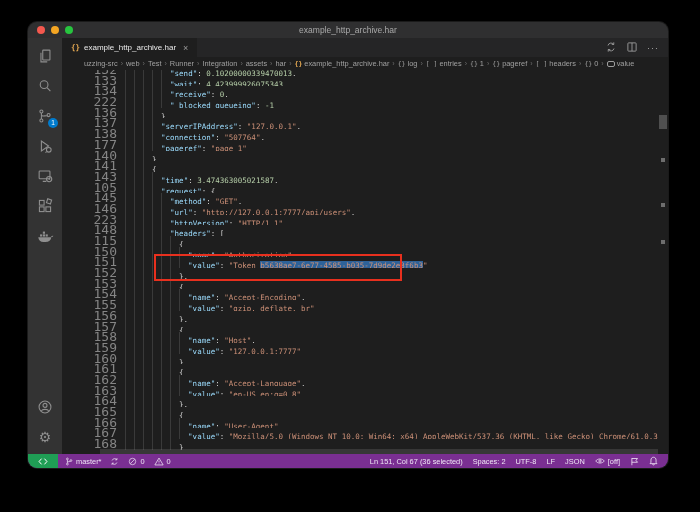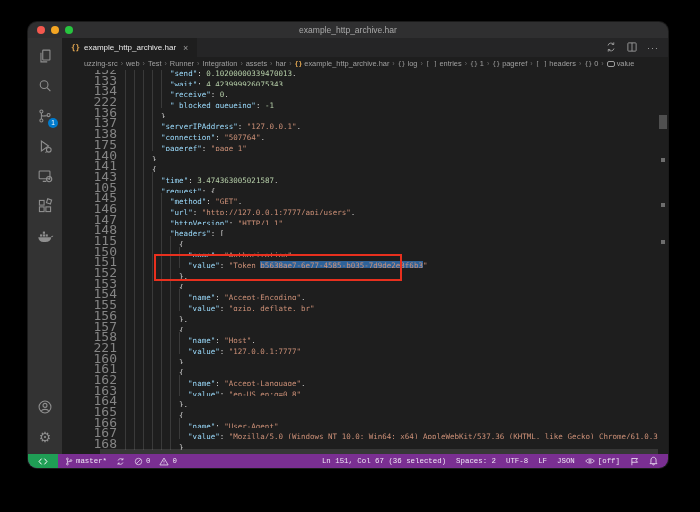--- a/index.html
+++ b/index.html
@@ -70,21 +70,21 @@
   .annotation-box { position:absolute; left:92px; top:184px; width:248px; height:27px;
                     border:2px solid var(--annotation,#e8301e); }
 
   .vscroll { position:absolute; top:0; right:0; width:10px; bottom:0; }
   .vthumb { position:absolute; top:45px; left:1px; width:8px; height:14px; background:rgba(140,140,140,.45); }
   .vmark { position:absolute; left:3px; width:4px; height:4px; background:#6e6e6e; }
   .hscroll { position:absolute; left:38px; right:10px; bottom:0; height:5px; background:rgba(121,121,121,.28); }
 
   
   .statusbar { height:14px; flex:none; background:var(--status-bg,#7a2f92); display:flex; align-items:center;
-               font-size:7.4px; color:#f0e6f6;font-family:Liberation Mono, monospace; }
+               font-size:7.4px; color:#f0e6f6; }
   .remote { width:30px; height:100%; flex:none; background:var(--remote-bg,#1f9e55); display:flex;
             align-items:center; justify-content:center; }
   .remote svg { stroke:#fff; fill:none; stroke-width:1.4; }
   .sb-left { display:flex; align-items:center; gap:9px; padding-left:7px; }
   .sb-right { margin-left:auto; display:flex; align-items:center; gap:10px; padding-right:10px; }
   .sb-item { display:flex; align-items:center; gap:3px; }
   .sb-item svg { stroke:#f0e6f6; fill:none; stroke-width:1.1; }
 </style>
 </head>
 <body>
@@ -268,40 +268,40 @@
 
       <div class="editor-wrap">
         <div class="code-lines">
             <div class="line"><span class="ln">132</span><span class="lc"><span class="ig"></span><span class="ig"></span><span class="ig"></span><span class="ig"></span><span class="ig"></span><span class="tk-k">"send"</span><span class="tk-p">: </span><span class="tk-d">0.10200000339470013</span><span class="tk-p">,</span></span></div>
             <div class="line"><span class="ln">133</span><span class="lc"><span class="ig"></span><span class="ig"></span><span class="ig"></span><span class="ig"></span><span class="ig"></span><span class="tk-k">"wait"</span><span class="tk-p">: </span><span class="tk-d">4.423999926075343</span><span class="tk-p">,</span></span></div>
             <div class="line"><span class="ln">134</span><span class="lc"><span class="ig"></span><span class="ig"></span><span class="ig"></span><span class="ig"></span><span class="ig"></span><span class="tk-k">"receive"</span><span class="tk-p">: </span><span class="tk-d">0</span><span class="tk-p">,</span></span></div>
             <div class="line"><span class="ln">222</span><span class="lc"><span class="ig"></span><span class="ig"></span><span class="ig"></span><span class="ig"></span><span class="ig"></span><span class="tk-k">"_blocked_queueing"</span><span class="tk-p">: </span><span class="tk-d">-1</span></span></div>
             <div class="line"><span class="ln">136</span><span class="lc"><span class="ig"></span><span class="ig"></span><span class="ig"></span><span class="ig"></span><span class="tk-p">},</span></span></div>
             <div class="line"><span class="ln">137</span><span class="lc"><span class="ig"></span><span class="ig"></span><span class="ig"></span><span class="ig"></span><span class="tk-k">"serverIPAddress"</span><span class="tk-p">: </span><span class="tk-s">"127.0.0.1"</span><span class="tk-p">,</span></span></div>
             <div class="line"><span class="ln">138</span><span class="lc"><span class="ig"></span><span class="ig"></span><span class="ig"></span><span class="ig"></span><span class="tk-k">"connection"</span><span class="tk-p">: </span><span class="tk-s">"507764"</span><span class="tk-p">,</span></span></div>
-            <div class="line"><span class="ln">175</span><span class="lc"><span class="ig"></span><span class="ig"></span><span class="ig"></span><span class="ig"></span><span class="tk-k">"pageref"</span><span class="tk-p">: </span><span class="tk-s">"page_1"</span></span></div>
+            <div class="line"><span class="ln">177</span><span class="lc"><span class="ig"></span><span class="ig"></span><span class="ig"></span><span class="ig"></span><span class="tk-k">"pageref"</span><span class="tk-p">: </span><span class="tk-s">"page_1"</span></span></div>
             <div class="line"><span class="ln">140</span><span class="lc"><span class="ig"></span><span class="ig"></span><span class="ig"></span><span class="tk-p">},</span></span></div>
             <div class="line"><span class="ln">141</span><span class="lc"><span class="ig"></span><span class="ig"></span><span class="ig"></span><span class="tk-p">{</span></span></div>
             <div class="line"><span class="ln">143</span><span class="lc"><span class="ig"></span><span class="ig"></span><span class="ig"></span><span class="ig"></span><span class="tk-k">"time"</span><span class="tk-p">: </span><span class="tk-d">3.474363005021587</span><span class="tk-p">,</span></span></div>
             <div class="line"><span class="ln">105</span><span class="lc"><span class="ig"></span><span class="ig"></span><span class="ig"></span><span class="ig"></span><span class="tk-k">"request"</span><span class="tk-p">: {</span></span></div>
             <div class="line"><span class="ln">145</span><span class="lc"><span class="ig"></span><span class="ig"></span><span class="ig"></span><span class="ig"></span><span class="ig"></span><span class="tk-k">"method"</span><span class="tk-p">: </span><span class="tk-s">"GET"</span><span class="tk-p">,</span></span></div>
             <div class="line"><span class="ln">146</span><span class="lc"><span class="ig"></span><span class="ig"></span><span class="ig"></span><span class="ig"></span><span class="ig"></span><span class="tk-k">"url"</span><span class="tk-p">: </span><span class="tk-s">"</span><span class="tk-l">http://127.0.0.1:7777/api/users</span><span class="tk-s">"</span><span class="tk-p">,</span></span></div>
-            <div class="line"><span class="ln">147</span><span class="lc"><span class="ig"></span><span class="ig"></span><span class="ig"></span><span class="ig"></span><span class="ig"></span><span class="tk-k">"httpVersion"</span><span class="tk-p">: </span><span class="tk-s">"HTTP/1.1"</span><span class="tk-p">,</span></span></div>
+            <div class="line"><span class="ln">223</span><span class="lc"><span class="ig"></span><span class="ig"></span><span class="ig"></span><span class="ig"></span><span class="ig"></span><span class="tk-k">"httpVersion"</span><span class="tk-p">: </span><span class="tk-s">"HTTP/1.1"</span><span class="tk-p">,</span></span></div>
             <div class="line"><span class="ln">148</span><span class="lc"><span class="ig"></span><span class="ig"></span><span class="ig"></span><span class="ig"></span><span class="ig"></span><span class="tk-k">"headers"</span><span class="tk-p">: [</span></span></div>
             <div class="line"><span class="ln">115</span><span class="lc"><span class="ig"></span><span class="ig"></span><span class="ig"></span><span class="ig"></span><span class="ig"></span><span class="ig"></span><span class="tk-p">{</span></span></div>
             <div class="line"><span class="ln">150</span><span class="lc"><span class="ig"></span><span class="ig"></span><span class="ig"></span><span class="ig"></span><span class="ig"></span><span class="ig"></span><span class="ig"></span><span class="tk-k">"name"</span><span class="tk-p">: </span><span class="tk-s">"Authorization"</span><span class="tk-p">,</span></span></div>
             <div class="line"><span class="ln">151</span><span class="lc"><span class="ig"></span><span class="ig"></span><span class="ig"></span><span class="ig"></span><span class="ig"></span><span class="ig"></span><span class="ig"></span><span class="tk-k">"value"</span><span class="tk-p">: </span><span class="tk-s">"Token </span><span class="tk-sel">b5638ae7-6e77-4585-b035-7d9de2e3f6b3</span><span class="tk-s">"</span></span></div>
             <div class="line"><span class="ln">152</span><span class="lc"><span class="ig"></span><span class="ig"></span><span class="ig"></span><span class="ig"></span><span class="ig"></span><span class="ig"></span><span class="tk-p">},</span></span></div>
             <div class="line"><span class="ln">153</span><span class="lc"><span class="ig"></span><span class="ig"></span><span class="ig"></span><span class="ig"></span><span class="ig"></span><span class="ig"></span><span class="tk-p">{</span></span></div>
             <div class="line"><span class="ln">154</span><span class="lc"><span class="ig"></span><span class="ig"></span><span class="ig"></span><span class="ig"></span><span class="ig"></span><span class="ig"></span><span class="ig"></span><span class="tk-k">"name"</span><span class="tk-p">: </span><span class="tk-s">"Accept-Encoding"</span><span class="tk-p">,</span></span></div>
             <div class="line"><span class="ln">155</span><span class="lc"><span class="ig"></span><span class="ig"></span><span class="ig"></span><span class="ig"></span><span class="ig"></span><span class="ig"></span><span class="ig"></span><span class="tk-k">"value"</span><span class="tk-p">: </span><span class="tk-s">"gzip, deflate, br"</span></span></div>
             <div class="line"><span class="ln">156</span><span class="lc"><span class="ig"></span><span class="ig"></span><span class="ig"></span><span class="ig"></span><span class="ig"></span><span class="ig"></span><span class="tk-p">},</span></span></div>
             <div class="line"><span class="ln">157</span><span class="lc"><span class="ig"></span><span class="ig"></span><span class="ig"></span><span class="ig"></span><span class="ig"></span><span class="ig"></span><span class="tk-p">{</span></span></div>
             <div class="line"><span class="ln">158</span><span class="lc"><span class="ig"></span><span class="ig"></span><span class="ig"></span><span class="ig"></span><span class="ig"></span><span class="ig"></span><span class="ig"></span><span class="tk-k">"name"</span><span class="tk-p">: </span><span class="tk-s">"Host"</span><span class="tk-p">,</span></span></div>
-            <div class="line"><span class="ln">221</span><span class="lc"><span class="ig"></span><span class="ig"></span><span class="ig"></span><span class="ig"></span><span class="ig"></span><span class="ig"></span><span class="ig"></span><span class="tk-k">"value"</span><span class="tk-p">: </span><span class="tk-s">"127.0.0.1:7777"</span></span></div>
+            <div class="line"><span class="ln">159</span><span class="lc"><span class="ig"></span><span class="ig"></span><span class="ig"></span><span class="ig"></span><span class="ig"></span><span class="ig"></span><span class="ig"></span><span class="tk-k">"value"</span><span class="tk-p">: </span><span class="tk-s">"127.0.0.1:7777"</span></span></div>
             <div class="line"><span class="ln">160</span><span class="lc"><span class="ig"></span><span class="ig"></span><span class="ig"></span><span class="ig"></span><span class="ig"></span><span class="ig"></span><span class="tk-p">},</span></span></div>
             <div class="line"><span class="ln">161</span><span class="lc"><span class="ig"></span><span class="ig"></span><span class="ig"></span><span class="ig"></span><span class="ig"></span><span class="ig"></span><span class="tk-p">{</span></span></div>
             <div class="line"><span class="ln">162</span><span class="lc"><span class="ig"></span><span class="ig"></span><span class="ig"></span><span class="ig"></span><span class="ig"></span><span class="ig"></span><span class="ig"></span><span class="tk-k">"name"</span><span class="tk-p">: </span><span class="tk-s">"Accept-Language"</span><span class="tk-p">,</span></span></div>
             <div class="line"><span class="ln">163</span><span class="lc"><span class="ig"></span><span class="ig"></span><span class="ig"></span><span class="ig"></span><span class="ig"></span><span class="ig"></span><span class="ig"></span><span class="tk-k">"value"</span><span class="tk-p">: </span><span class="tk-s">"en-US,en;q=0.8"</span></span></div>
             <div class="line"><span class="ln">164</span><span class="lc"><span class="ig"></span><span class="ig"></span><span class="ig"></span><span class="ig"></span><span class="ig"></span><span class="ig"></span><span class="tk-p">},</span></span></div>
             <div class="line"><span class="ln">165</span><span class="lc"><span class="ig"></span><span class="ig"></span><span class="ig"></span><span class="ig"></span><span class="ig"></span><span class="ig"></span><span class="tk-p">{</span></span></div>
             <div class="line"><span class="ln">166</span><span class="lc"><span class="ig"></span><span class="ig"></span><span class="ig"></span><span class="ig"></span><span class="ig"></span><span class="ig"></span><span class="ig"></span><span class="tk-k">"name"</span><span class="tk-p">: </span><span class="tk-s">"User-Agent"</span><span class="tk-p">,</span></span></div>
             <div class="line"><span class="ln">167</span><span class="lc"><span class="ig"></span><span class="ig"></span><span class="ig"></span><span class="ig"></span><span class="ig"></span><span class="ig"></span><span class="ig"></span><span class="tk-k">"value"</span><span class="tk-p">: </span><span class="tk-s">"Mozilla/5.0 (Windows NT 10.0; Win64; x64) AppleWebKit/537.36 (KHTML, like Gecko) Chrome/61.0.3163.100 Safari/537.36"</span></span></div>
             <div class="line"><span class="ln">168</span><span class="lc"><span class="ig"></span><span class="ig"></span><span class="ig"></span><span class="ig"></span><span class="ig"></span><span class="ig"></span><span class="tk-p">}</span></span></div>
           </div>

